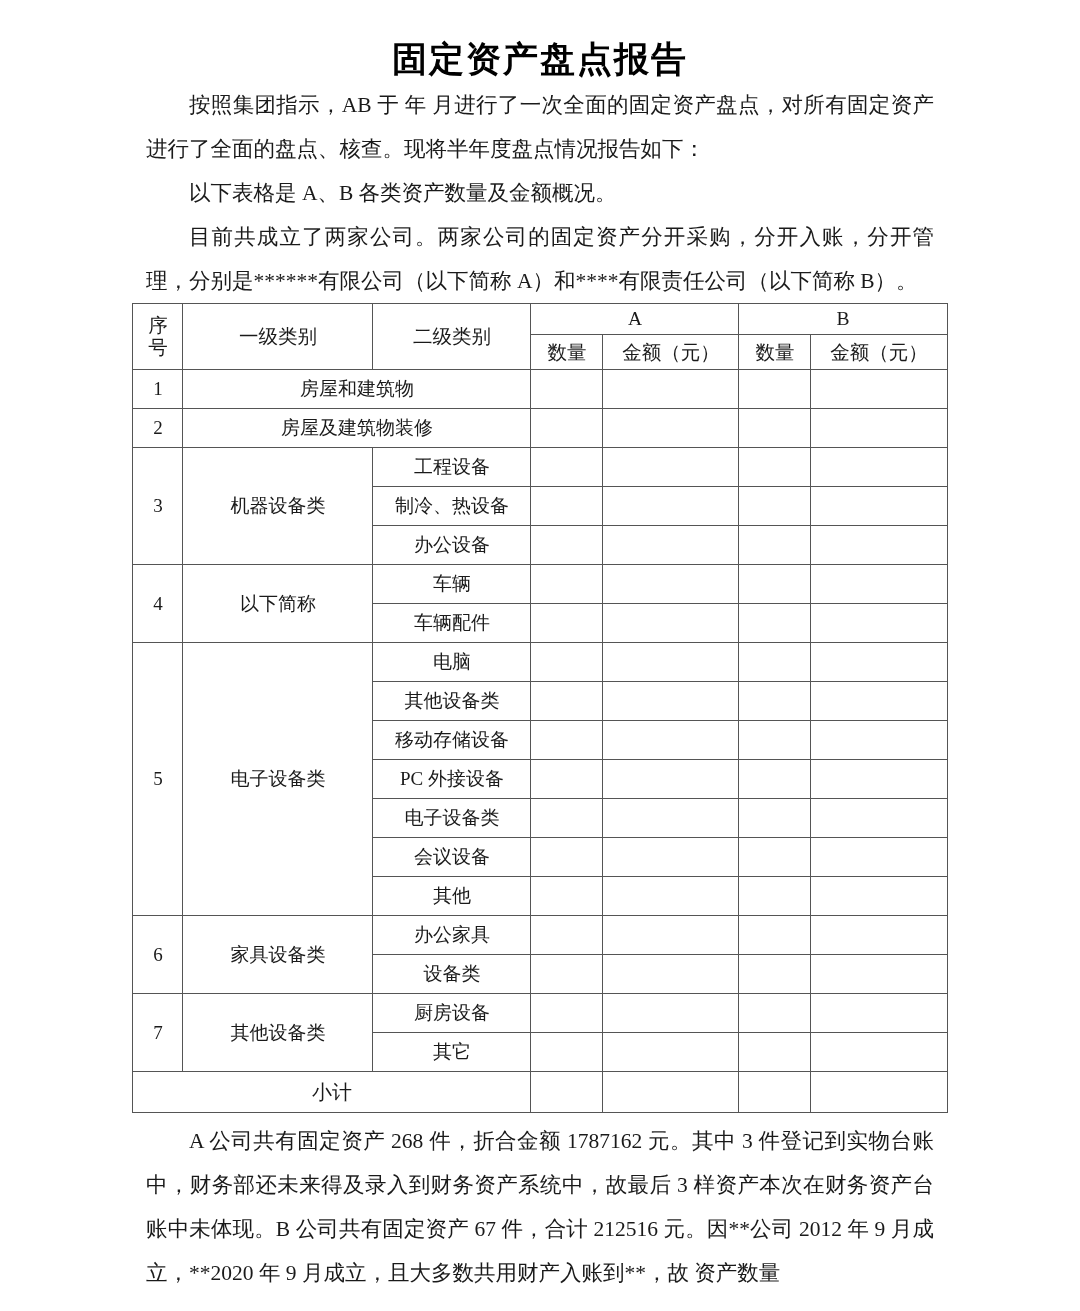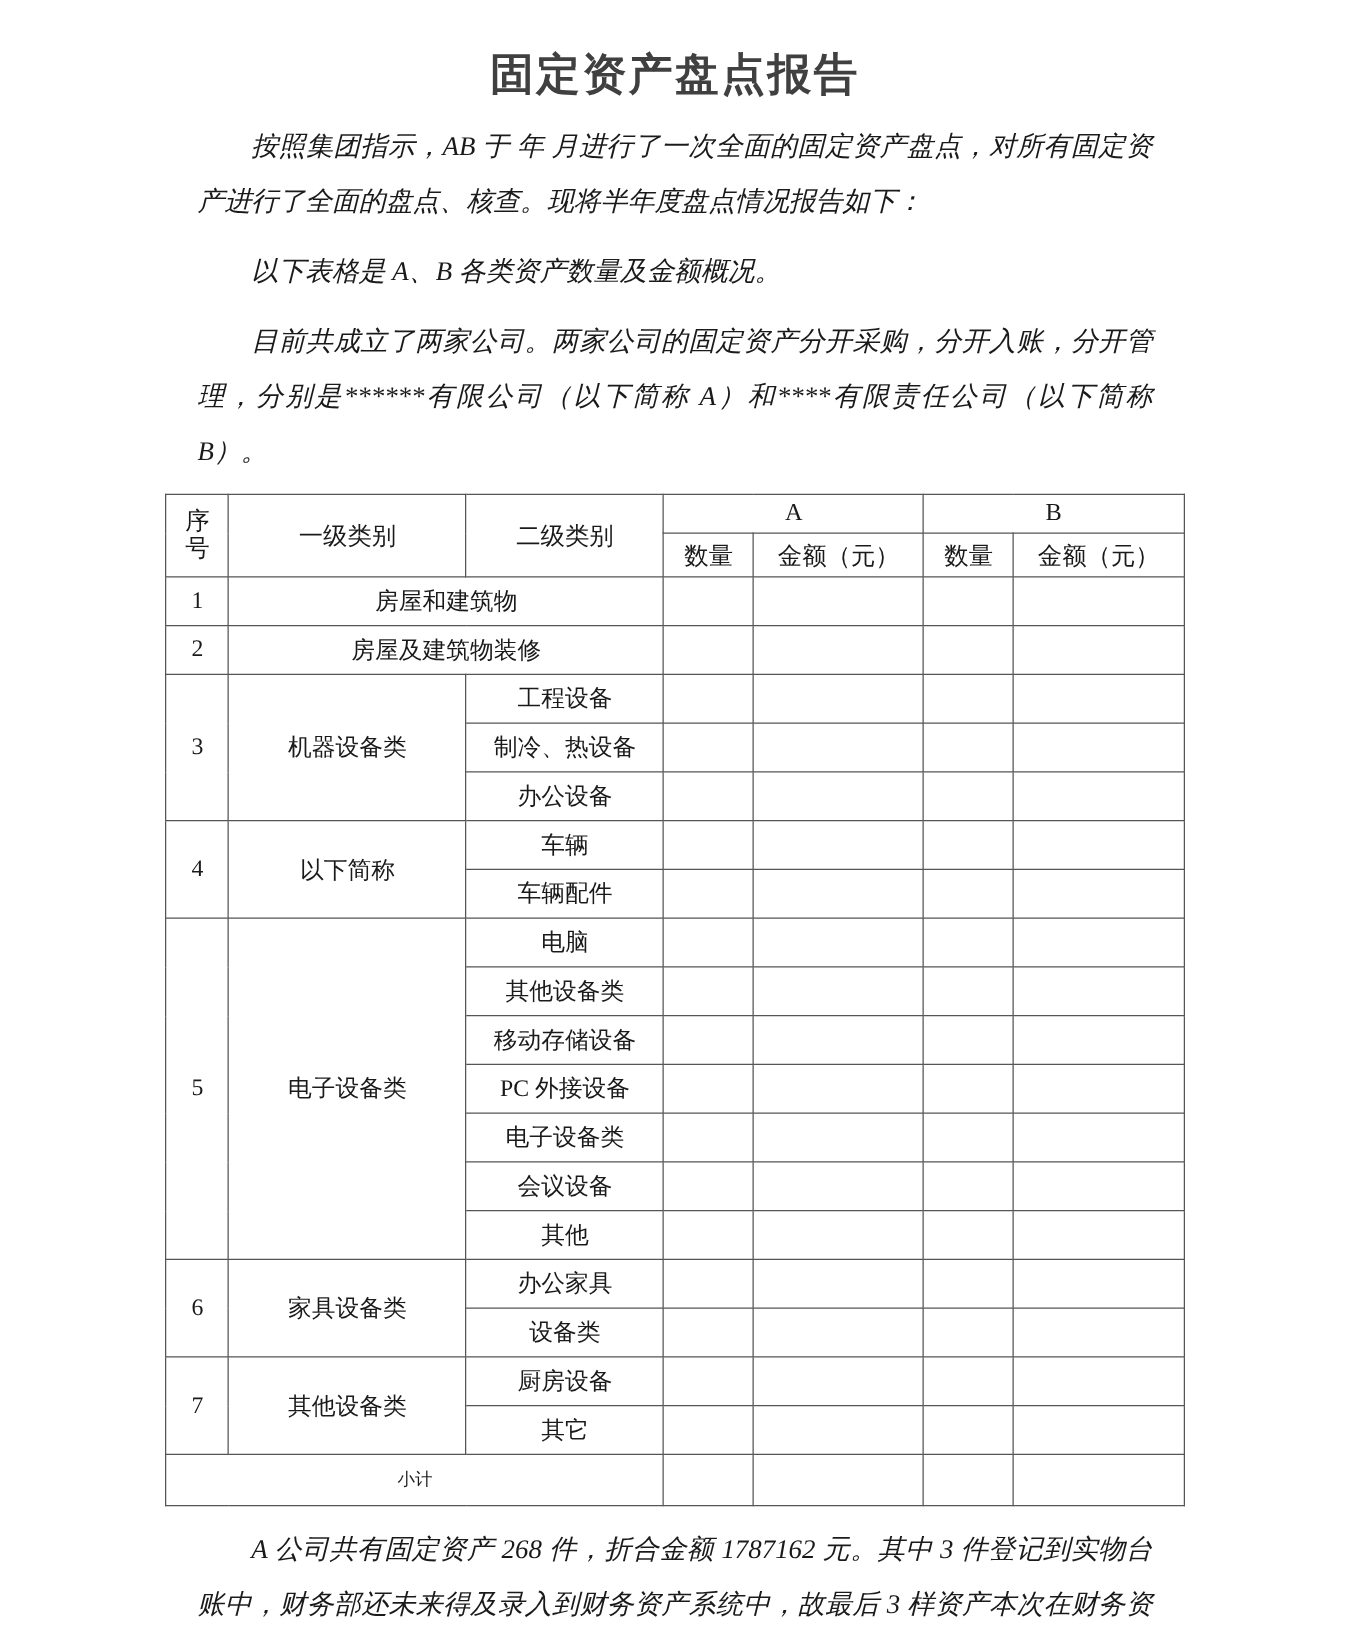--- a/index.html
+++ b/index.html
@@ -23,36 +23,35 @@
     padding: 0;
   }
   .doc-title {
     text-align: center;
     font-family: "Liberation Sans", "DejaVu Sans", sans-serif;
     font-weight: bold;
     font-size: 35px;
     letter-spacing: 2px;
     margin: 0;
     padding-top: 36px;
-    color: #404040;
+    color: #000000;
   }
   .body-col {
     width: 788px;
     margin: 0 auto;
     box-sizing: border-box;
   }
   p.para {
-    margin: 12px;
+    margin: 0;
     font-size: 21.5px;
     line-height: 44px;
     text-align: justify;
     text-justify: inter-ideograph;
     text-indent: 2em;
     color: #1a1a1a;
-    font-style: italic;
   }
   .para-intro {
     margin-top: 16px;
   }
   h2.section-heading {
     margin: 14px 0 6px 0;
     font-size: 24px;
     font-weight: bold;
     font-family: "Liberation Sans", "DejaVu Sans", sans-serif;
     line-height: 40px;
@@ -103,21 +102,21 @@
 
   td.cat-cell, td.sub-cell, td.seq-cell {
     height: 38px;
   }
   td.row12-cell {
     height: 38px;
   }
   td.data-cell { height: 38px; }
   td.subtotal-cell {
     height: 40px;
-    font-size: 14px;
+    font-size: 20px;
   }
   .hdr-group { height: 30px; font-size: 20px; }
   .hdr-sub { height: 34px; }
 
   
   .watermark {
     position: absolute;
     right: 6px;
     bottom: 10px;
     font-family: "Liberation Sans", "DejaVu Sans", sans-serif;

